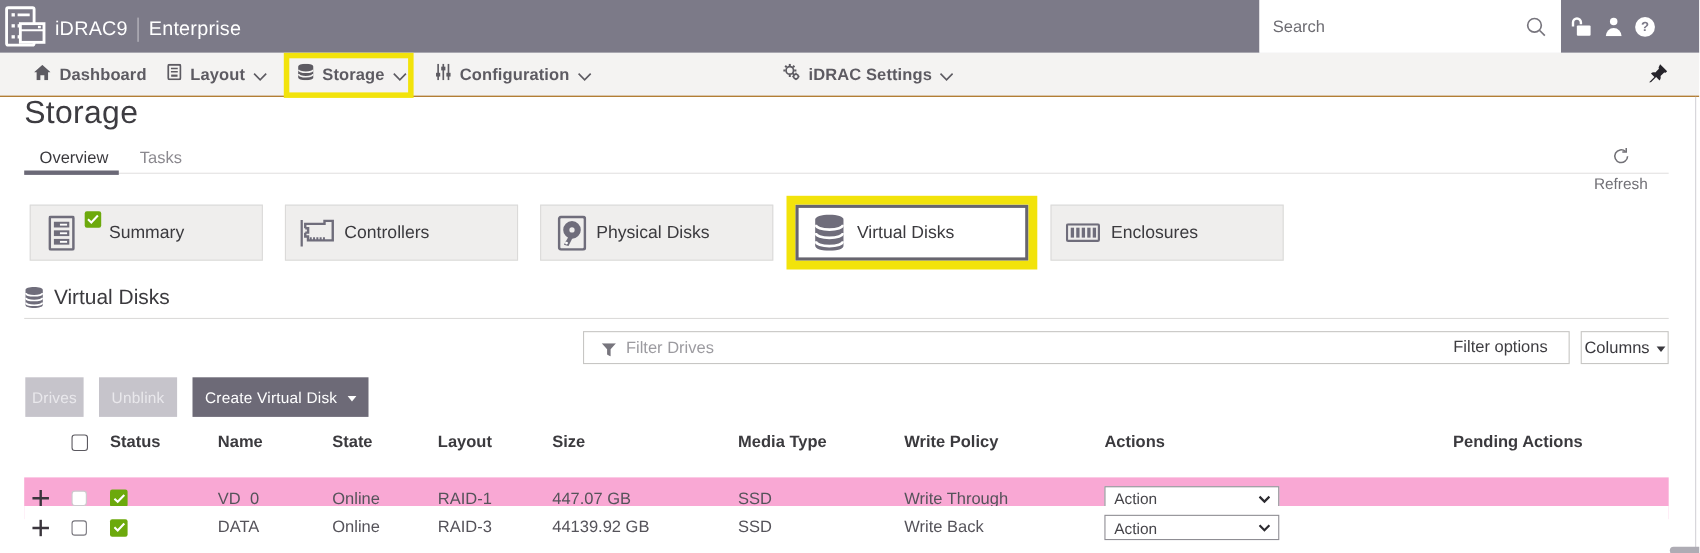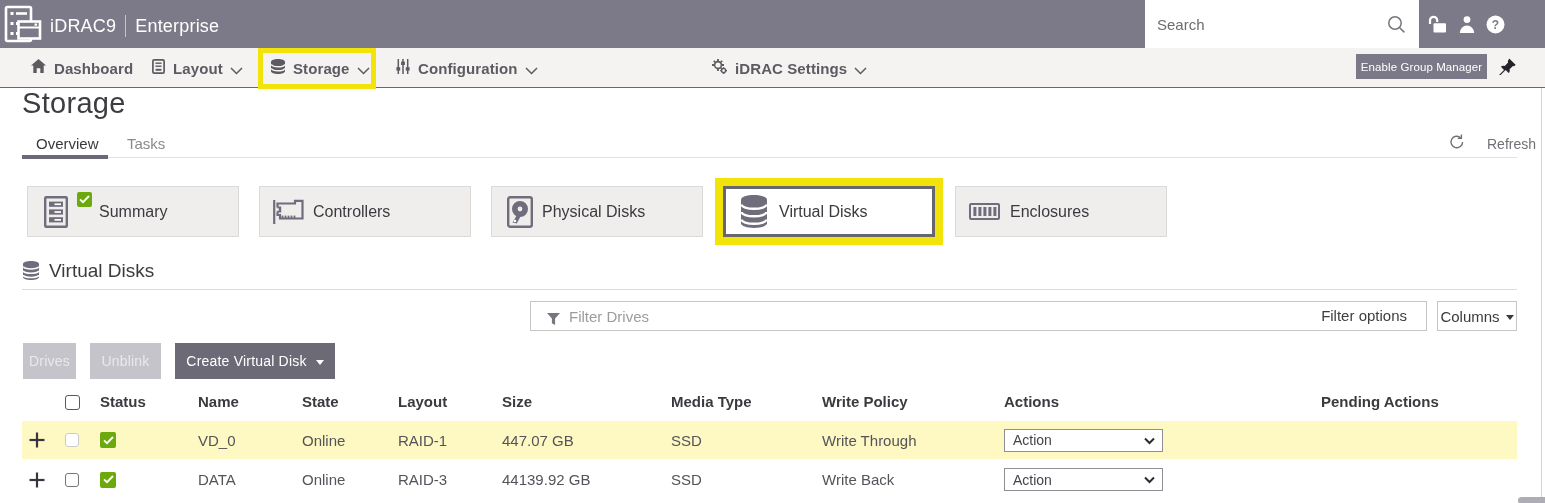--- a/index.html
+++ b/index.html
@@ -35,21 +35,21 @@
      font-size:11.5px; white-space:nowrap; display:flex; align-items:center; justify-content:center; border:none; cursor:pointer;
      font-family:"Liberation Sans",sans-serif; letter-spacing:.1px; }
   .pin { position:absolute; left:1499px; top:10px; cursor:pointer; }
   
   .page-title { position:absolute; left:22px; top:87px; font-size:29px; font-weight:300; color:#3d3c41; letter-spacing:.3px; }
   .tabs-line { position:absolute; left:22px; top:157px; width:1495px; height:1px; background:#e3e2e1; }
   .tab { position:absolute; top:135px; font-size:15px; cursor:pointer; }
   .tab-overview { left:36px; color:#3a393d; }
   .tab-tasks { left:127px; color:#8b898f; }
   .tab-underline { position:absolute; left:22px; top:155px; width:86px; height:4px; background:#6b6977; }
-  .refresh { position:absolute; left:1449px; top:134px; display:flex; align-items:center; gap:22px; cursor:pointer; }
+  .refresh { position:absolute; left:1449px; top:134px; display:flex; align-items:center; gap:4px; cursor:pointer;flex-direction:column; }
   .refresh-label { font-size:14px; color:#717076; }
   
   .cards { position:absolute; left:27px; top:186px; display:flex; gap:20px; }
   .card { width:212px; height:51px; background:#efeeed; border:1px solid #dbdad9; display:flex; align-items:center; cursor:pointer; position:relative; }
   .card-label { font-size:16px; color:#3b3a3e; }
   .card-selected { background:#ffffff; border:3px solid #67656f; outline:8px solid #f2e30b; }
   .card-icon { display:flex; align-items:center; justify-content:center; }
   .summary-icon-wrap { position:relative; margin-left:16px; width:24px; height:32px; }
   .summary-badge { position:absolute; left:33px; top:-4px; width:15px; height:15px; background:#6ca90c; border-radius:2px;
      display:flex; align-items:center; justify-content:center; }
@@ -72,21 +72,21 @@
   .btn { position:absolute; top:343px; height:36px; border:none; font-family:"Liberation Sans",sans-serif; font-size:14px;
      display:flex; align-items:center; justify-content:center; letter-spacing:.2px; }
   .btn-blink { left:23px; width:53px; background:#c6c4cb; color:#e9e8ec; }
   .btn-unblink { left:90px; width:71px; background:#c6c4cb; color:#e9e8ec; }
   .btn-create { left:175px; width:160px; background:#6d6a77; color:#ffffff; cursor:pointer; gap:9px; }
   .btn-create .caret-down { border-top-color:#ffffff; border-left-width:4px; border-right-width:4px; }
   
   .thead { position:absolute; left:0; top:388px; width:1545px; height:27px; }
   .th { position:absolute; top:0; height:27px; line-height:27px; font-size:15px; font-weight:700; color:#3b3a3e; }
   .row { position:absolute; left:22px; width:1495px; }
-  .row1 { top:421px; height:38px; background:#fef9c3; }
+  .row1 { top:434px; height:38px; background:#f9a8d4; }
   .row2 { top:460px; height:39px; background:#ffffff; }
   .cell { position:absolute; top:0; height:100%; display:flex; align-items:center; font-size:15px; color:#55535a; }
   .plus-cell { left:7px; cursor:pointer; }
   .cb { width:14px; height:14px; border-radius:3px; background:#fff; }
   .cb-header { position:absolute; left:65px; top:7px; width:15px; height:15px; border:1.6px solid #5a585f; border-radius:3px; background:#fff; cursor:pointer; }
   .cb-disabled { border:1px solid #cbcacd; }
   .cb-normal { border:1.6px solid #77757c; }
   .action-select { width:159px; height:23px; border:1px solid #8f8e94; background:#fff; position:relative;
      font-size:14px; color:#454449; display:flex; align-items:center; padding-left:8px; cursor:pointer; }
   .action-select svg { position:absolute; right:7px; top:7px; }
@@ -234,21 +234,20 @@
           </g>
         </svg>
       </span>
       <span class="nav-label">iDRAC Settings</span>
       <span class="nav-chevron">
         <svg width="13" height="8" viewBox="0 0 13 8" fill="none">
             <polyline points="1,1 6.5,6.5 12,1" stroke="#5d5b62" stroke-width="1.5"></polyline>
           </svg>
       </span>
     </div>
-    <button class="egm-button">Enable Group Manager</button>
     <span class="pin">
       <svg width="17" height="17" viewBox="0 0 17 17" fill="#26242b">
         <path d="M10.2 0.4 L16.6 6.8 L15.2 8.2 L13.9 7.9 L10.6 11.2 C11 13 10.6 14.2 9.7 15.1 L6.6 12 L1.6 17 L0 17 L5 11.9 L1.9 8.8 C2.8 7.9 4 7.5 5.8 7.9 L9.1 4.6 L8.8 3.3 Z"></path>
       </svg>
     </span>
   </nav>
 
   <h1 class="page-title">Storage</h1>
   <div class="tabs-line"></div>
   <div class="tab tab-overview">Overview</div>

